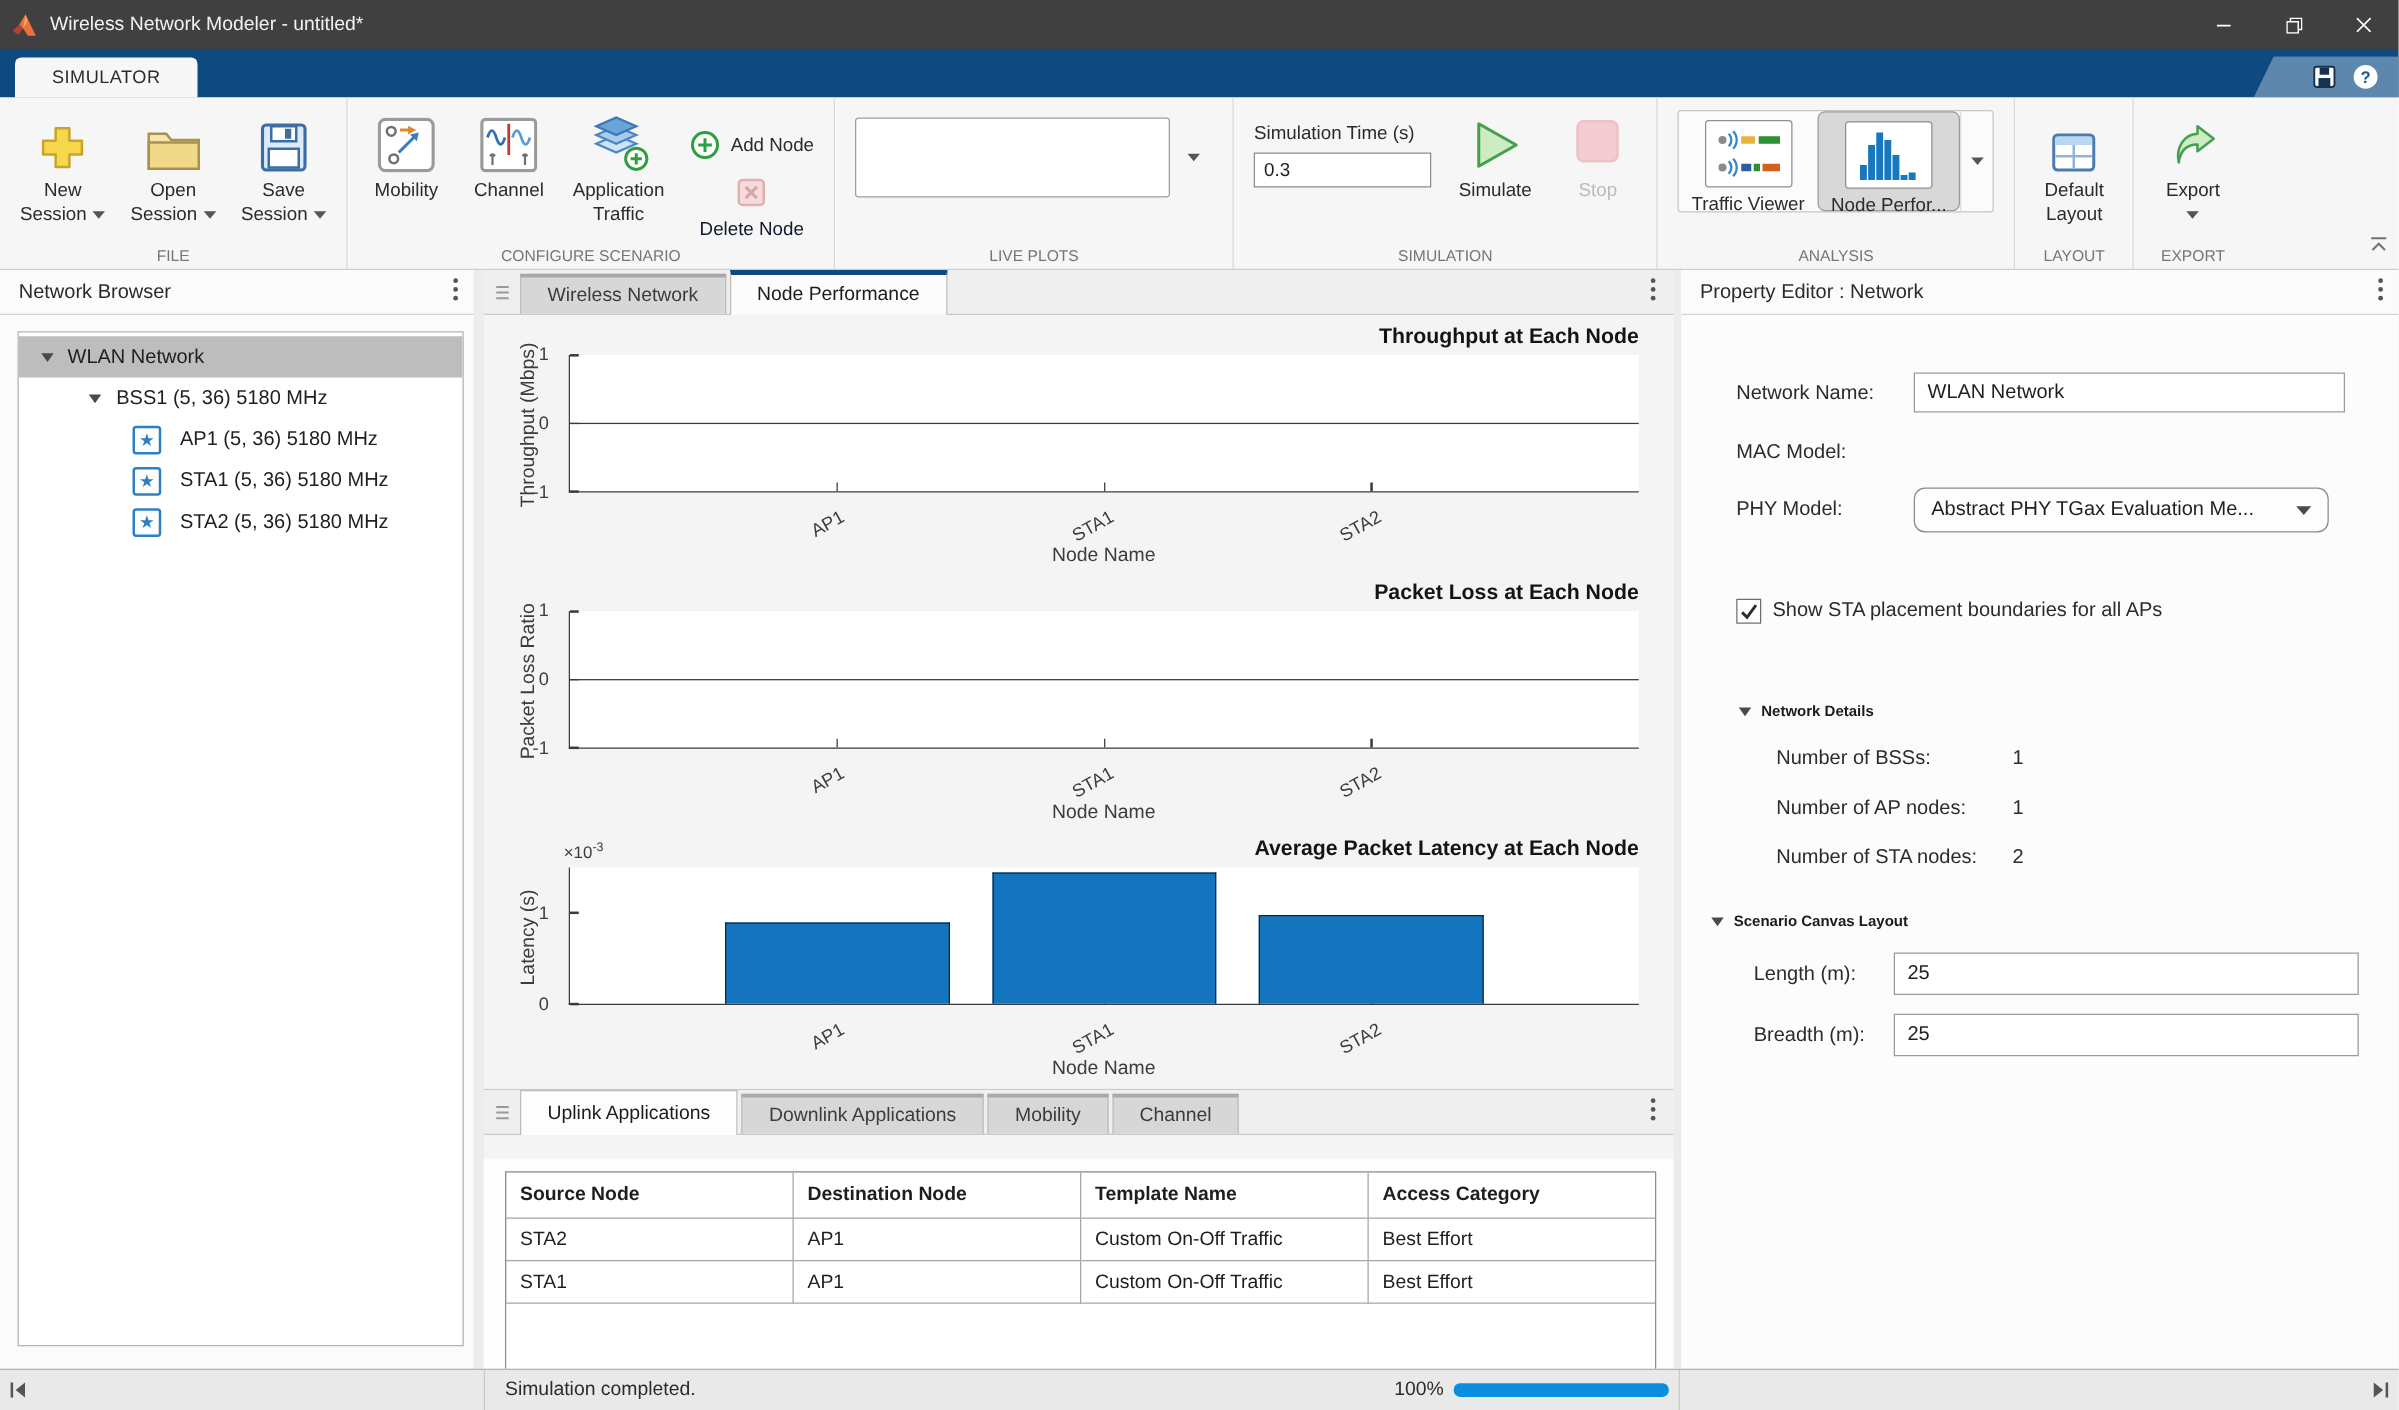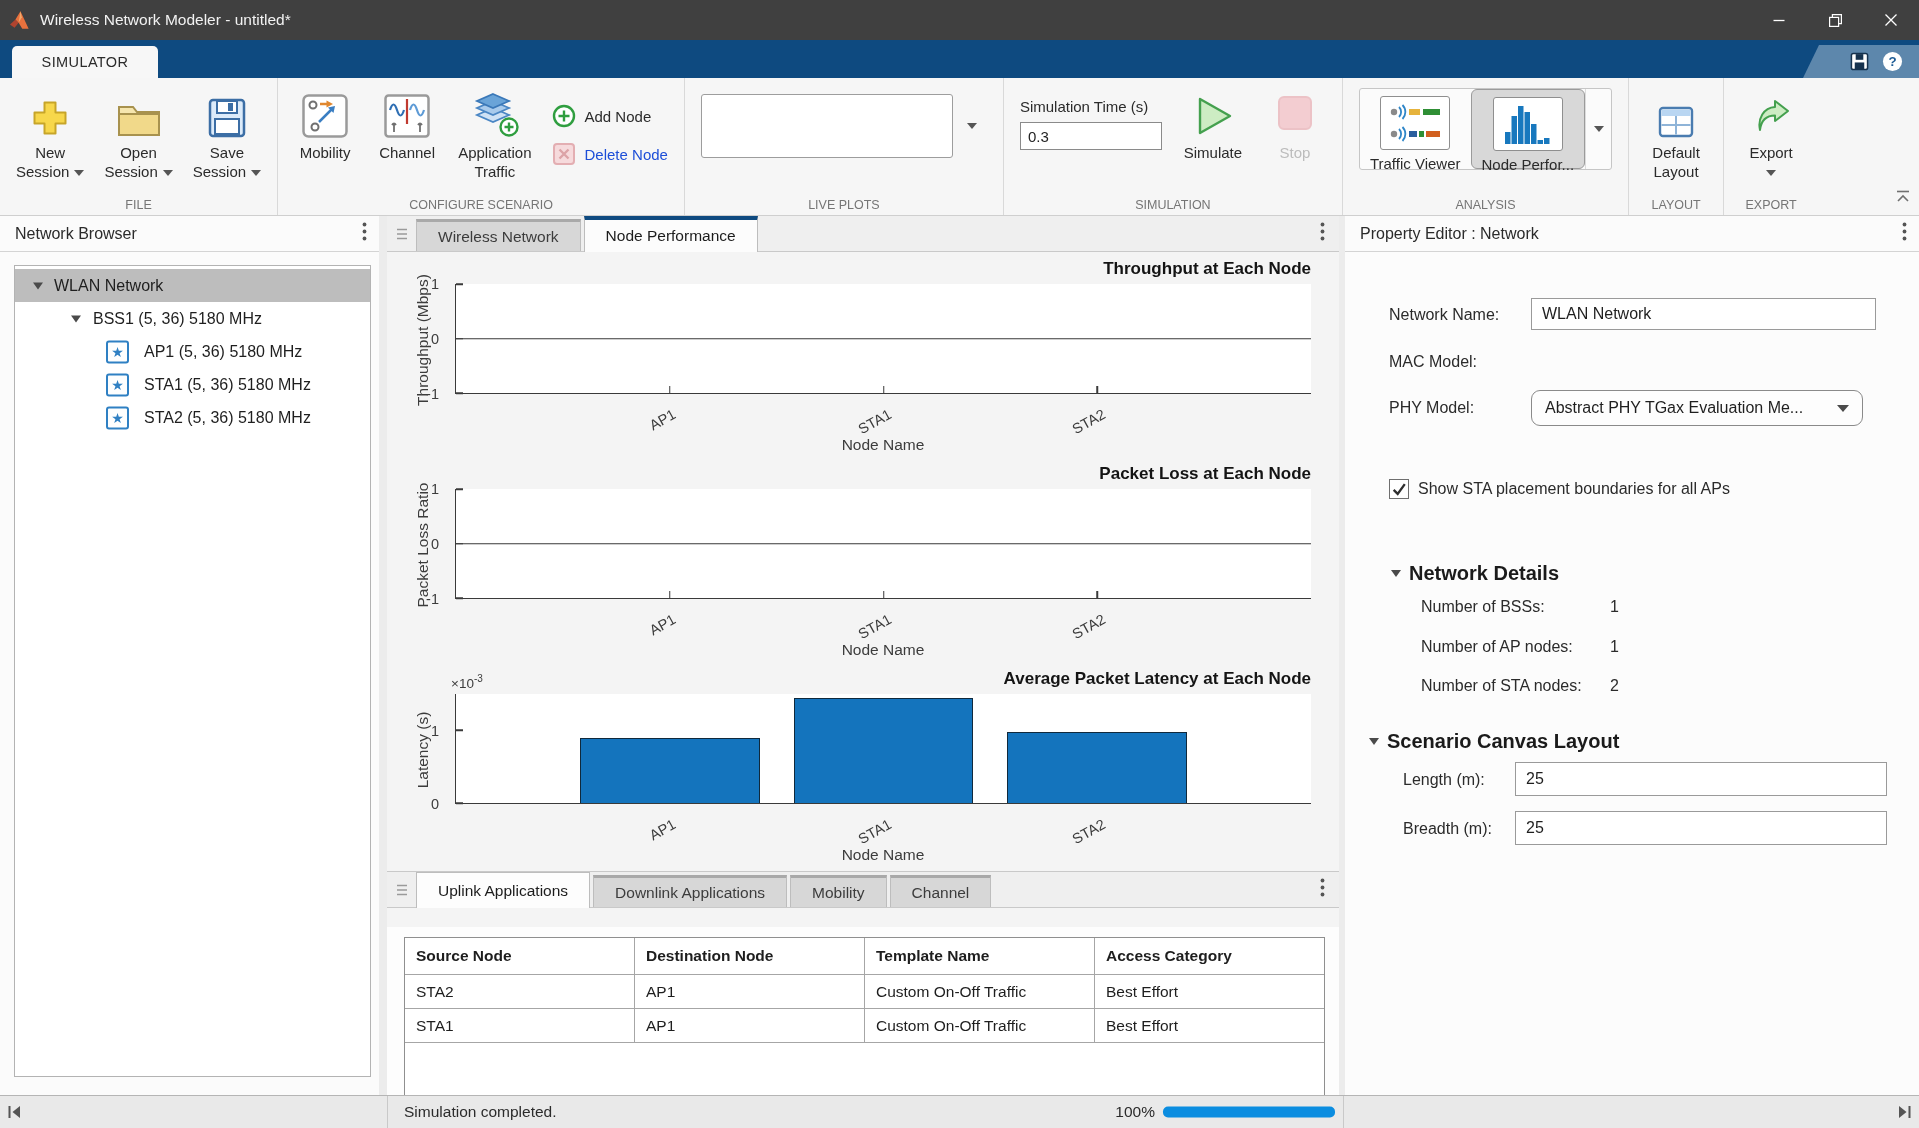--- a/index.html
+++ b/index.html
@@ -27,21 +27,21 @@
   .toolbar { height:138px; background:#f6f6f6; border-bottom:1px solid #cfcfcf; display:flex; flex:0 0 auto; position:relative; }
   .tsection { position:relative; display:flex; align-items:flex-start; padding:8px 16px 24px 16px; border-right:1px solid #d9d9d9; gap:20px; }
   .slabel { position:absolute; bottom:3px; left:0; right:0; text-align:center; font-size:12.5px; color:#757575; }
   .tool-btn { display:flex; flex-direction:column; align-items:center; gap:5px; padding-top:2px; min-width:62px; }
   .ticon { height:50px; display:flex; align-items:flex-end; justify-content:center; }
   .tlabel { font-size:15px; color:#2b2b2b; text-align:center; line-height:1.28; }
   .tlabel .l2 { white-space:nowrap;text-align:center; }
   .caret { display:inline-block; width:0; height:0; border-left:5px solid transparent; border-right:5px solid transparent; border-top:6px solid #555; vertical-align:middle; margin-left:5px; }
   .mini-col { display:flex; flex-direction:column; gap:14px; padding-top:18px; }
   .mini-btn { display:flex; align-items:center; gap:9px; font-size:15px; color:#2b2b2b; }
-  .mini-btn.disabled { color:#1d4ed8; }
+  .mini-btn.disabled { color:#0f172a;flex-direction:column; }
   .combo-lg { width:252px; height:64px; background:#fff; border:1px solid #9d9d9d; border-radius:3px; margin-top:8px; }
   .combo-caret { width:30px; height:64px; margin-top:8px; display:flex; align-items:center; justify-content:center; }
   .simtime { display:flex; flex-direction:column; gap:7px; padding-top:12px; font-size:15px; color:#2b2b2b; }
   .simtime input { width:142px; height:28px; border:1px solid #8a8a8a; font-size:15px; padding:0 7px; font-family:inherit; color:#1f1f1f; background:#fff; }
   .tool-btn.disabled .tlabel { color:#bcbcbc; }
   .gallery { display:flex; align-items:stretch; border:1px solid #c6c6c6; background:#fbfbfb; border-radius:3px; margin-top:2px; height:82px; }
   .gal-item { display:flex; flex-direction:column; align-items:center; justify-content:flex-start; padding:7px 10px 3px; gap:5px; font-size:15px; color:#2b2b2b; }
   .gal-item .gicon { width:70px; height:62px; display:flex; align-items:center; justify-content:center; background:#fff; border:1px solid #8f8f8f; border-radius:3px; }
   .gal-item.selected { background:#d8d8d8; border:1px solid #9b9b9b; border-radius:6px; }
   .gal-caret { width:26px; display:flex; align-items:center; justify-content:center; border-left:1px solid #dcdcdc; }
@@ -96,21 +96,21 @@
   .apps-table td { height:34px; }
 
   .right-panel { flex:1; background:#fcfcfc; display:flex; flex-direction:column; }
   .pe-content { position:relative; flex:1; font-size:16px; color:#2b2b2b; }
   .pe-label { position:absolute; }
   .pe-input { position:absolute; height:32px; border:1px solid #9a9a9a; background:#fff; font-size:16px; padding:0 10px; font-family:inherit; color:#1f1f1f; }
   .pe-dropdown { position:absolute; height:36px; border:1px solid #8a8a8a; border-radius:9px; background:#fdfdfd; display:flex; align-items:center; padding:0 13px; font-size:16px; color:#1f1f1f; }
   .dd-caret { width:0; height:0; border-left:6px solid transparent; border-right:6px solid transparent; border-top:7px solid #4a4a4a; margin-left:auto; }
   .dd-text { overflow:hidden; white-space:nowrap; text-overflow:ellipsis; padding-right:10px; }
   .cb { position:absolute; left:44px; top:227px; width:20px; height:20px; border:1.5px solid #6f6f6f; background:#fff; display:flex; align-items:center; justify-content:center; }
-  .pe-sec { position:absolute; font-weight:bold; font-size:20px; color:#1b1b1b; display:flex; align-items:center; gap:8px; }
+  .pe-sec { position:absolute; font-weight:bold; font-size:12px; color:#1b1b1b; display:flex; align-items:center; gap:8px; }
   .sec-caret { width:0; height:0; border-left:5.5px solid transparent; border-right:5.5px solid transparent; border-top:7px solid #4a4a4a; }
 
   
   .statusbar { height:33px; background:#e9e9e9; border-top:1px solid #b5b5b5; position:relative; font-size:15.5px; color:#2b2b2b; flex:0 0 auto; }
   .sb-sep { position:absolute; top:0; bottom:0; width:1px; background:#c9c9c9; }
   .sb-msg { position:absolute; left:404px; top:50%; transform:translateY(-50%); }
   .sb-pct { position:absolute; left:1065px; width:90px; text-align:right; top:50%; transform:translateY(-50%); }
   .sb-bar { position:absolute; left:1163px; width:172px; height:11px; top:50%; transform:translateY(-50%); border-radius:5px; background:#0b8de0; }
   .sb-icon-left { position:absolute; left:7px; top:50%; transform:translateY(-50%); display:flex; }
   .sb-icon-right { position:absolute; right:7px; top:50%; transform:translateY(-50%); display:flex; }

